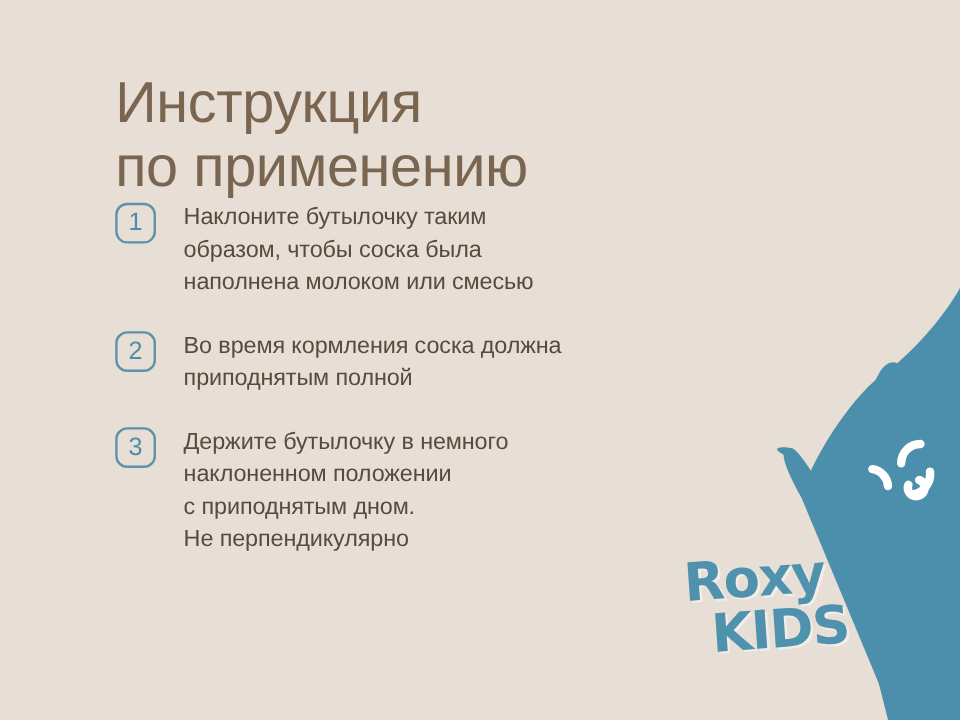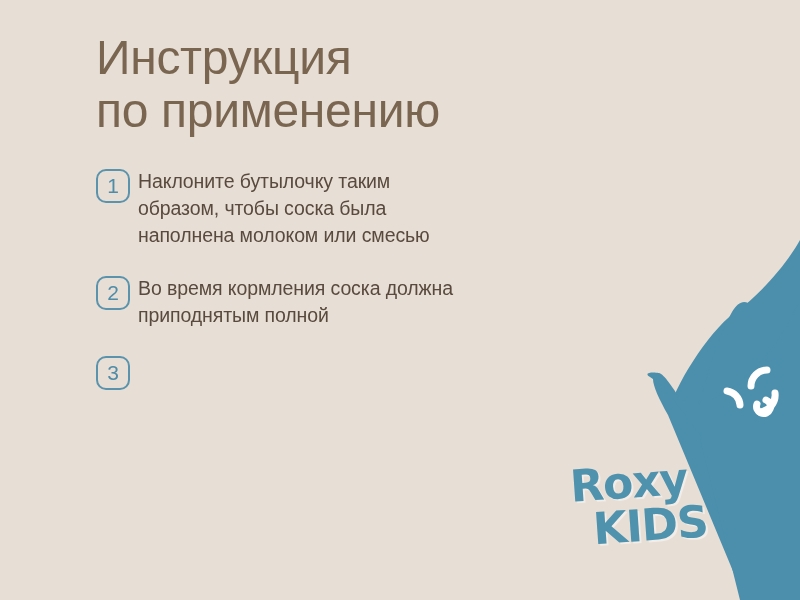--- a/index.html
+++ b/index.html
@@ -28,21 +28,21 @@
     top: 0;
     width: 800px;
     height: 600px;
     pointer-events: none;
   }
 
   
   .title {
     position: absolute;
     left: 96px;
-    top: 31px;
+    top: 60px;
     color: #7a6650;
     font-size: 48px;
     line-height: 53px;
     font-weight: 400;
     letter-spacing: -0.3px;
     white-space: pre-line;
   }
 
   
   .steps {
@@ -67,21 +67,21 @@
     color: #4f8ca8;
     font-size: 21px;
     line-height: 30px;
     text-align: center;
     font-weight: 400;
     margin-top: 1px;
     box-sizing: border-box;
   }
 
   .step-text {
-    margin-left: 8px;
+    margin-left: 23px;
     color: #594a3d;
     font-size: 19.5px;
     line-height: 27px;
     font-weight: 400;
     white-space: pre-line;
     letter-spacing: -0.1px;
   }
 
   
   .logo {
@@ -176,20 +176,24 @@
     </div>
 
     <div class="step">
       <div class="step-badge">2</div>
       <div class="step-text">Во время кормления соска должна
 приподнятым полной</div>
     </div>
 
     <div class="step">
       <div class="step-badge">3</div>
+      <div class="step-text">Держите бутылочку в немного
+наклоненном положении
+с приподнятым дном.
+Не перпендикулярно</div>
     </div>
 
   </div>
 
   <div class="logo">
     <div class="logo-line logo-roxy">Roxy</div>
     <div class="logo-line logo-kids">KIDS</div>
   </div>
 
 </div>

